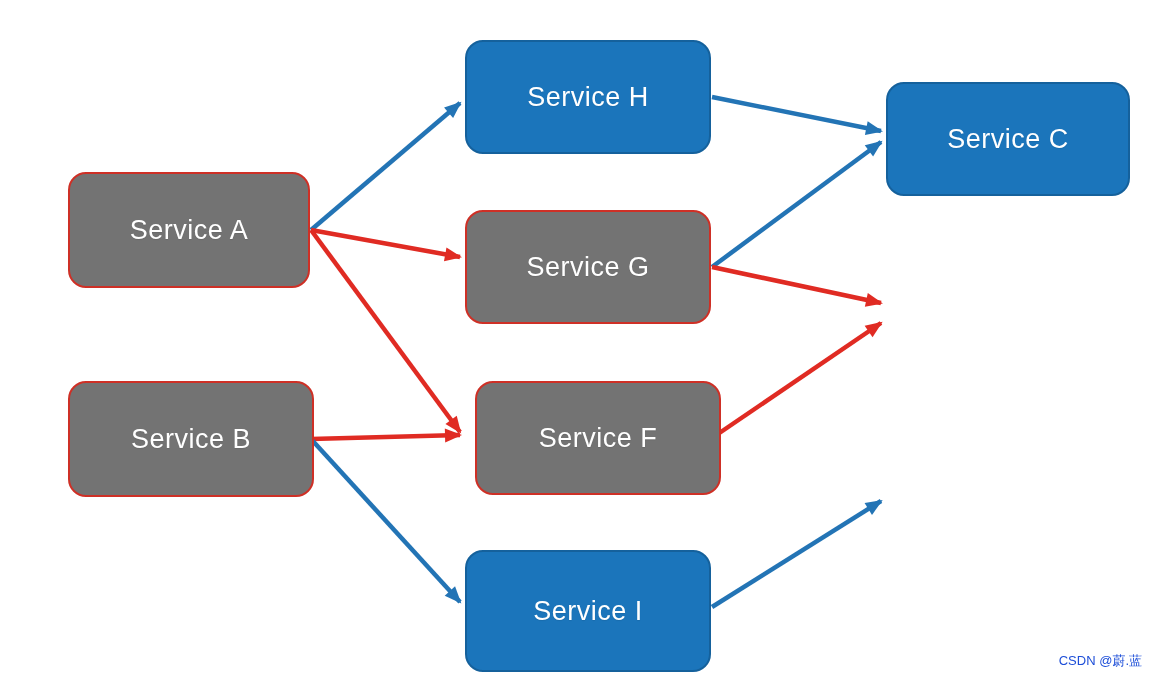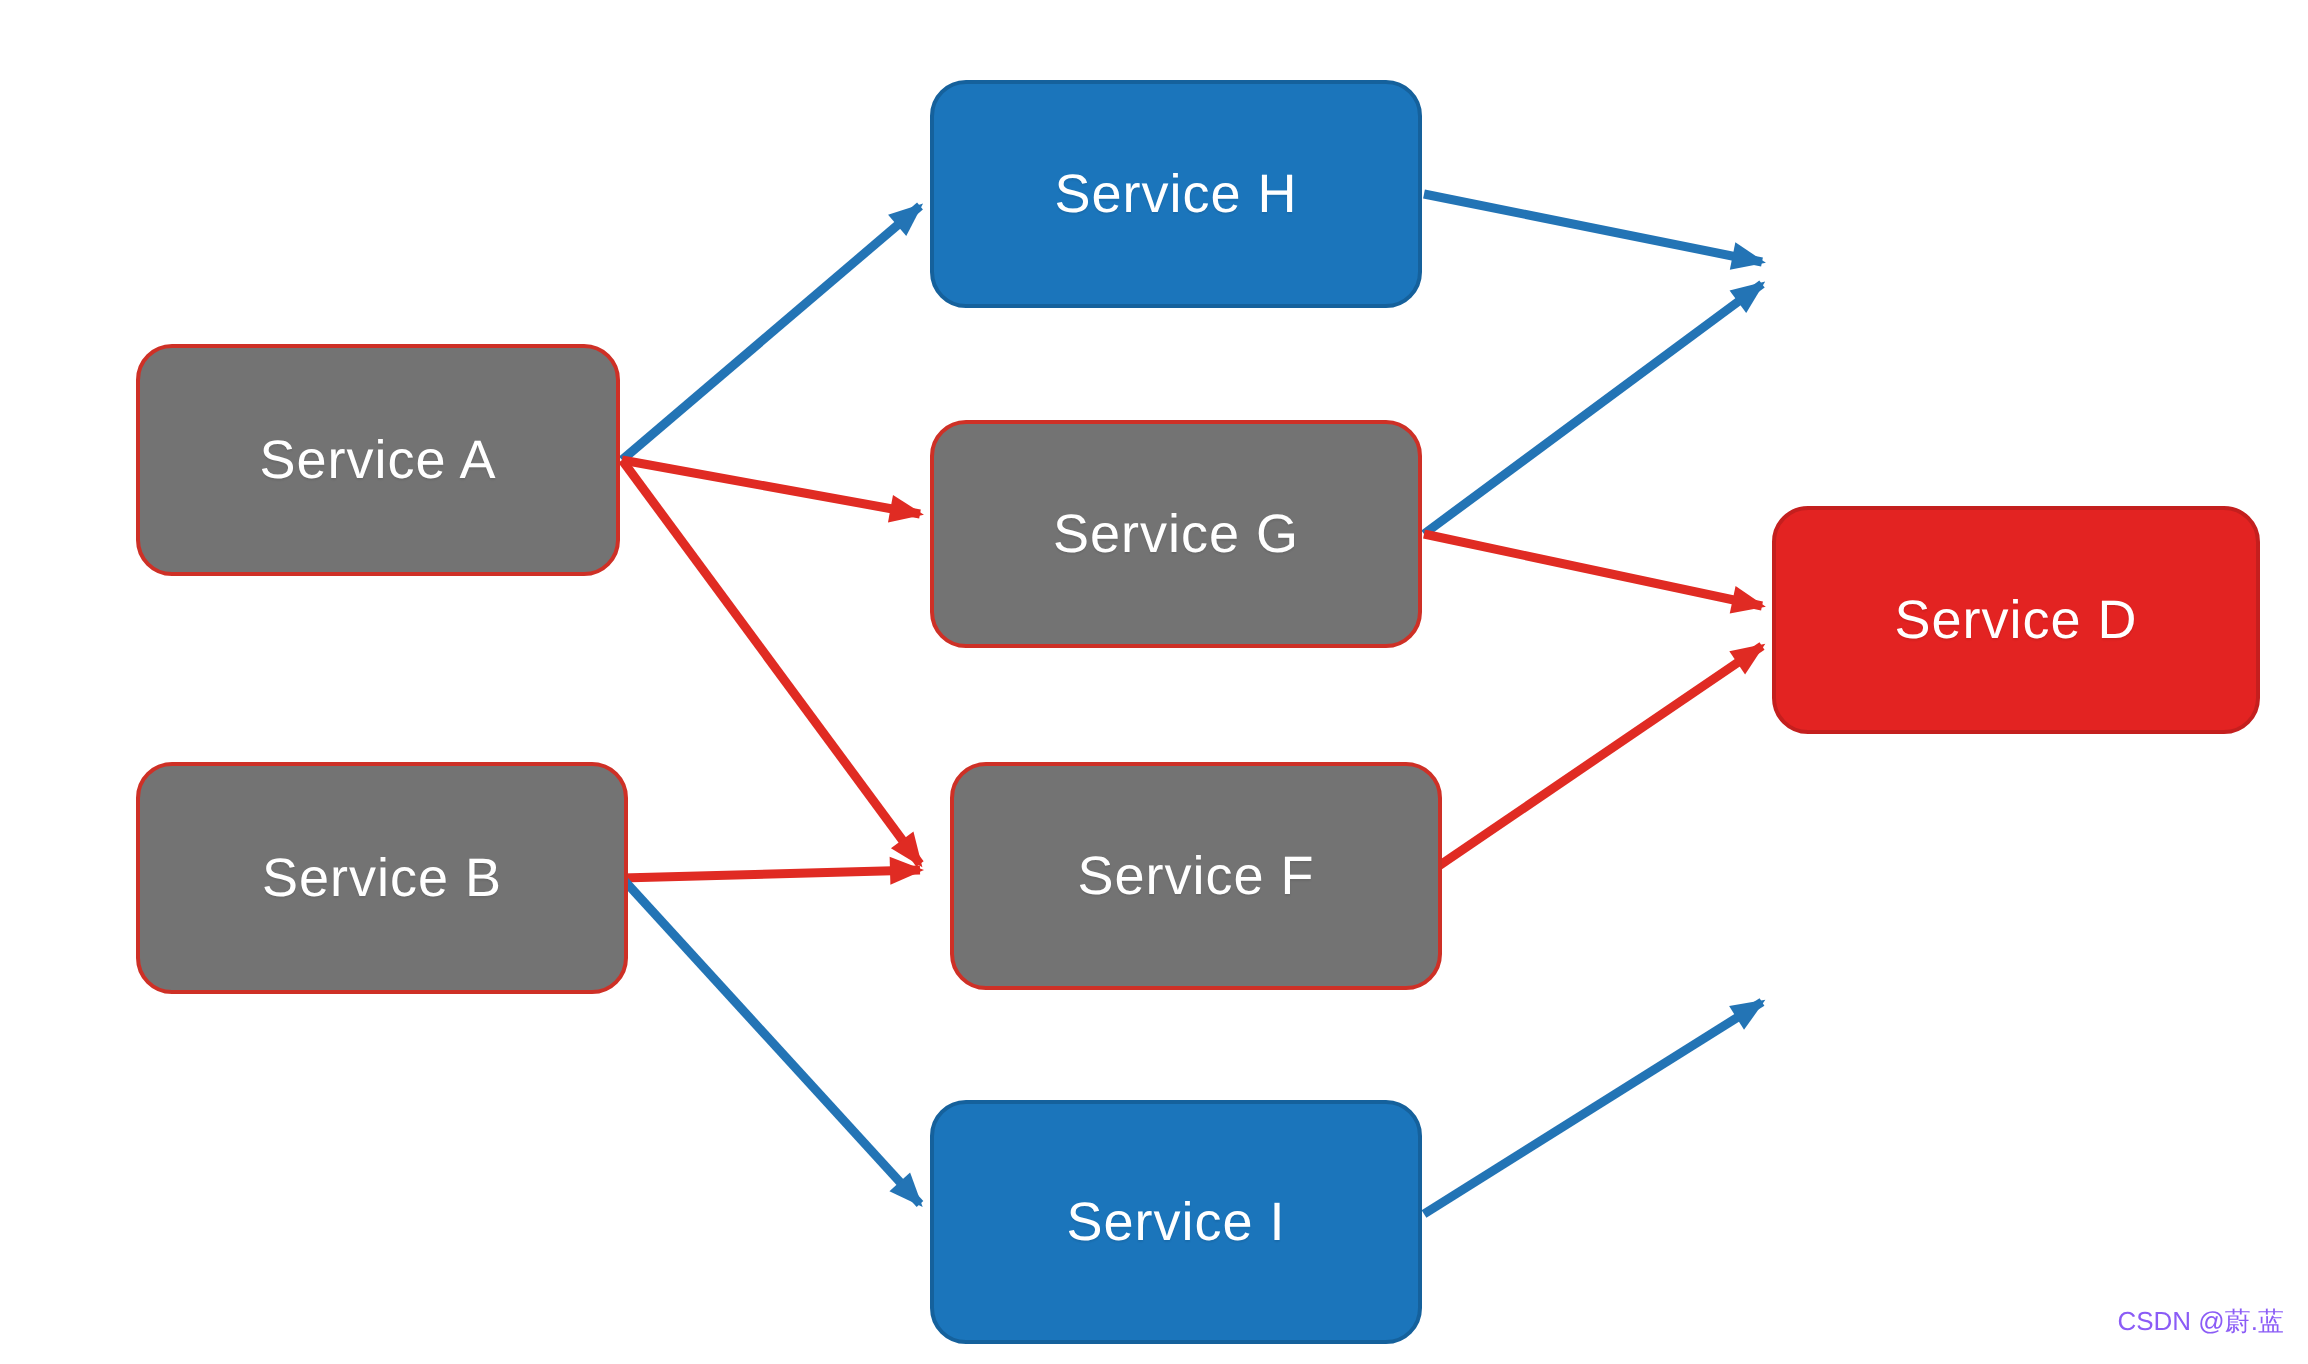--- a/index.html
+++ b/index.html
@@ -49,21 +49,21 @@
   }
   .node.salmon { background: #737373; border: 2.5px solid #CE3026; }
   .node.blue   { background: #1B75BB; border: 2.5px solid #15619C; }
   .node.red    { background: #E32322; border: 2.5px solid #C41F1E; }
   .watermark {
     position: absolute;
     right: 12px;
     bottom: 12px;
     z-index: 3;
     font-size: 13px;
-    color: #8b5cf6;
+    color: #1d4ed8;
     font-family: "Liberation Sans", "DejaVu Sans", sans-serif;
   }
 </style>
 </head>
 <body>
 
 <div class="canvas">
   <svg id="edges-layer" width="1154" height="682" viewBox="0 0 1154 682" xmlns="http://www.w3.org/2000/svg">
     <defs>
       <marker id="arrow-blue" markerUnits="userSpaceOnUse" markerWidth="20" markerHeight="18" refX="16" refY="8" orient="auto">
@@ -99,19 +99,19 @@
       </div>
       <div class="node salmon" style="left: 465px; top: 210px; width: 246px; height: 114px;">
         <span class="node-label">Service G</span>
       </div>
       <div class="node salmon" style="left: 465px; top: 381px; width: 246px; height: 114px; margin-left: 10px;">
         <span class="node-label">Service F</span>
       </div>
       <div class="node blue" style="left: 465px; top: 550px; width: 246px; height: 122px;">
         <span class="node-label">Service I</span>
       </div>
-      <div class="node red" style="left: 886px; top: 253px; width: 244px; height: 114px;">
-        <span class="node-label">Service D</span>
+      <div class="node blue" style="left: 886px; top: 82px; width: 244px; height: 114px;">
+        <span class="node-label">Service C</span>
       </div>
     </div>
 
   <div class="watermark">CSDN @蔚.蓝</div>
 </div>
 
 </body></html>

